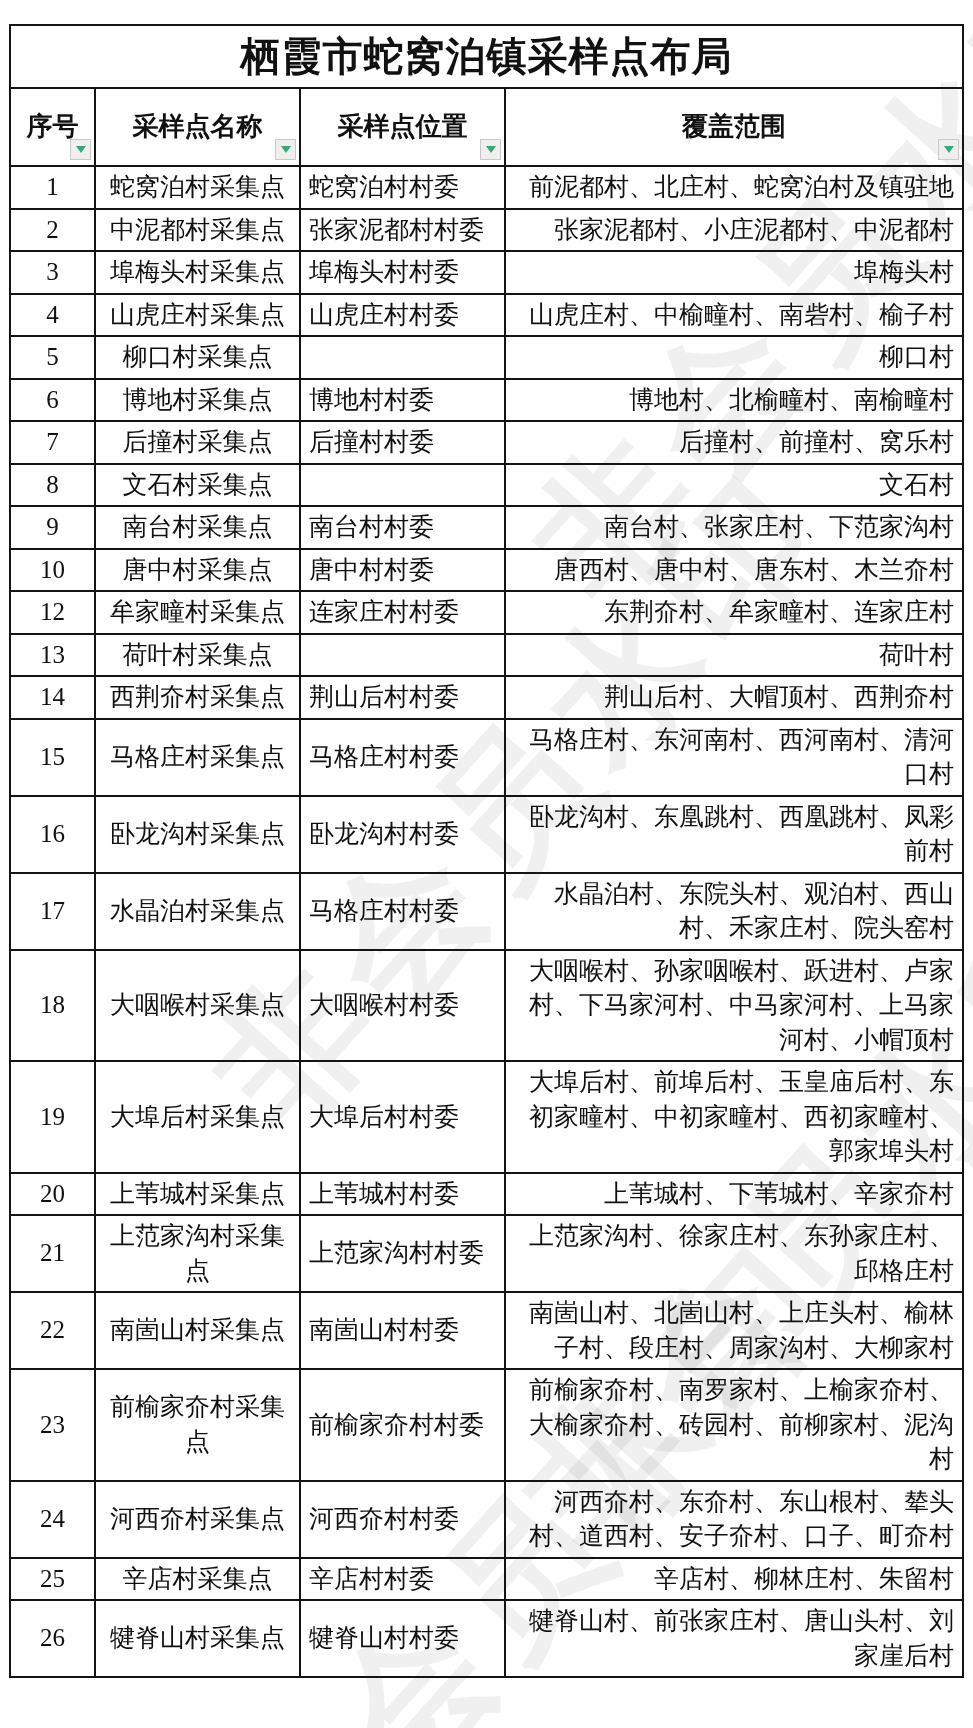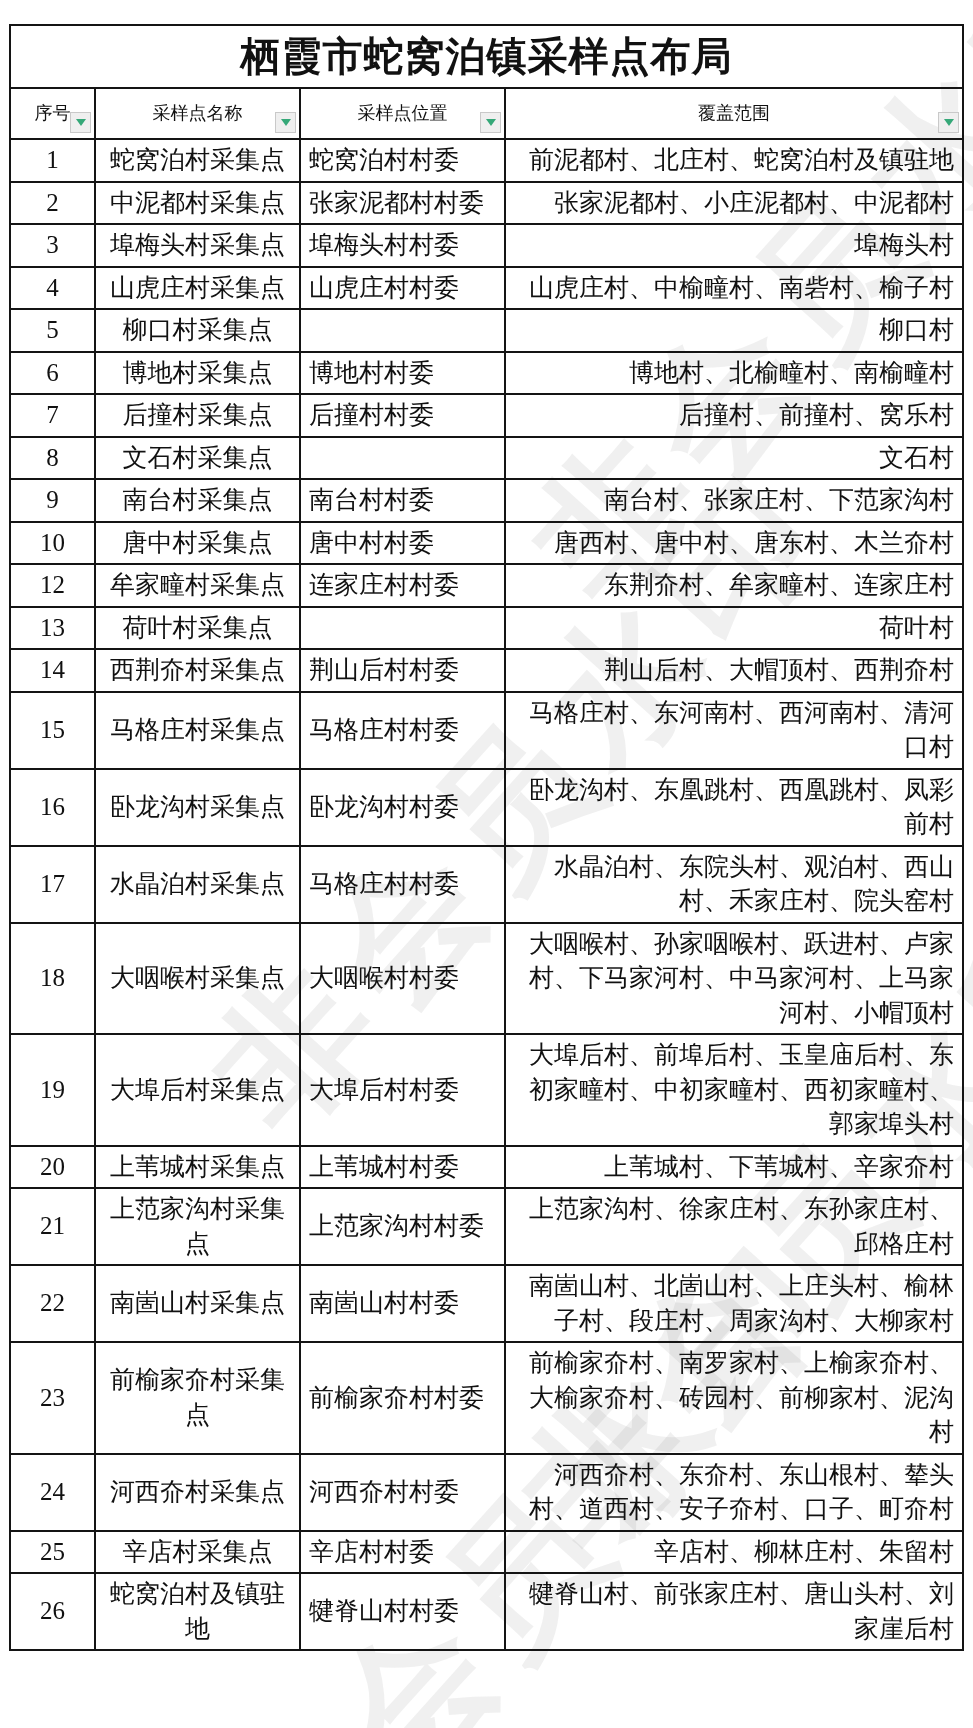--- a/index.html
+++ b/index.html
@@ -43,25 +43,25 @@
     word-break:break-all;
   }
   .title-cell{
     font-size:40px;
     font-weight:bold;
     text-align:center;
     padding:12px 4px 14px 4px;
     letter-spacing:1px;
   }
   thead th.colhead{
-    font-size:18px;
-    font-weight:normal;
+    font-size:26px;
+    font-weight:bold;
     text-align:center;
     position:relative;
-    padding:12px 4px;
+    padding:20px 4px;
   }
   .col-no{width:85px;}
   .col-name{width:205px;}
   .col-loc{width:205px;}
   .col-cov{width:458px;}
   td{font-size:25px;}
   td.cell-no{text-align:center;}
   td.cell-name{text-align:center;}
   td.cell-loc{text-align:left;}
   td.cell-cov{text-align:right;}
@@ -273,20 +273,20 @@
       <td class="cell-cov">河西夼村、东夼村、东山根村、辇头村、道西村、安子夼村、口子、町夼村</td>
     </tr>
         <tr>
       <td class="cell-no">25</td>
       <td class="cell-name">辛店村采集点</td>
       <td class="cell-loc">辛店村村委</td>
       <td class="cell-cov">辛店村、柳林庄村、朱留村</td>
     </tr>
         <tr>
       <td class="cell-no">26</td>
-      <td class="cell-name">蛇窝泊村及镇驻地</td>
+      <td class="cell-name">犍脊山村采集点</td>
       <td class="cell-loc">犍脊山村村委</td>
       <td class="cell-cov">犍脊山村、前张家庄村、唐山头村、刘家崖后村</td>
     </tr>
       </tbody>
   </table>
 
 </div>
 
 </body></html>

